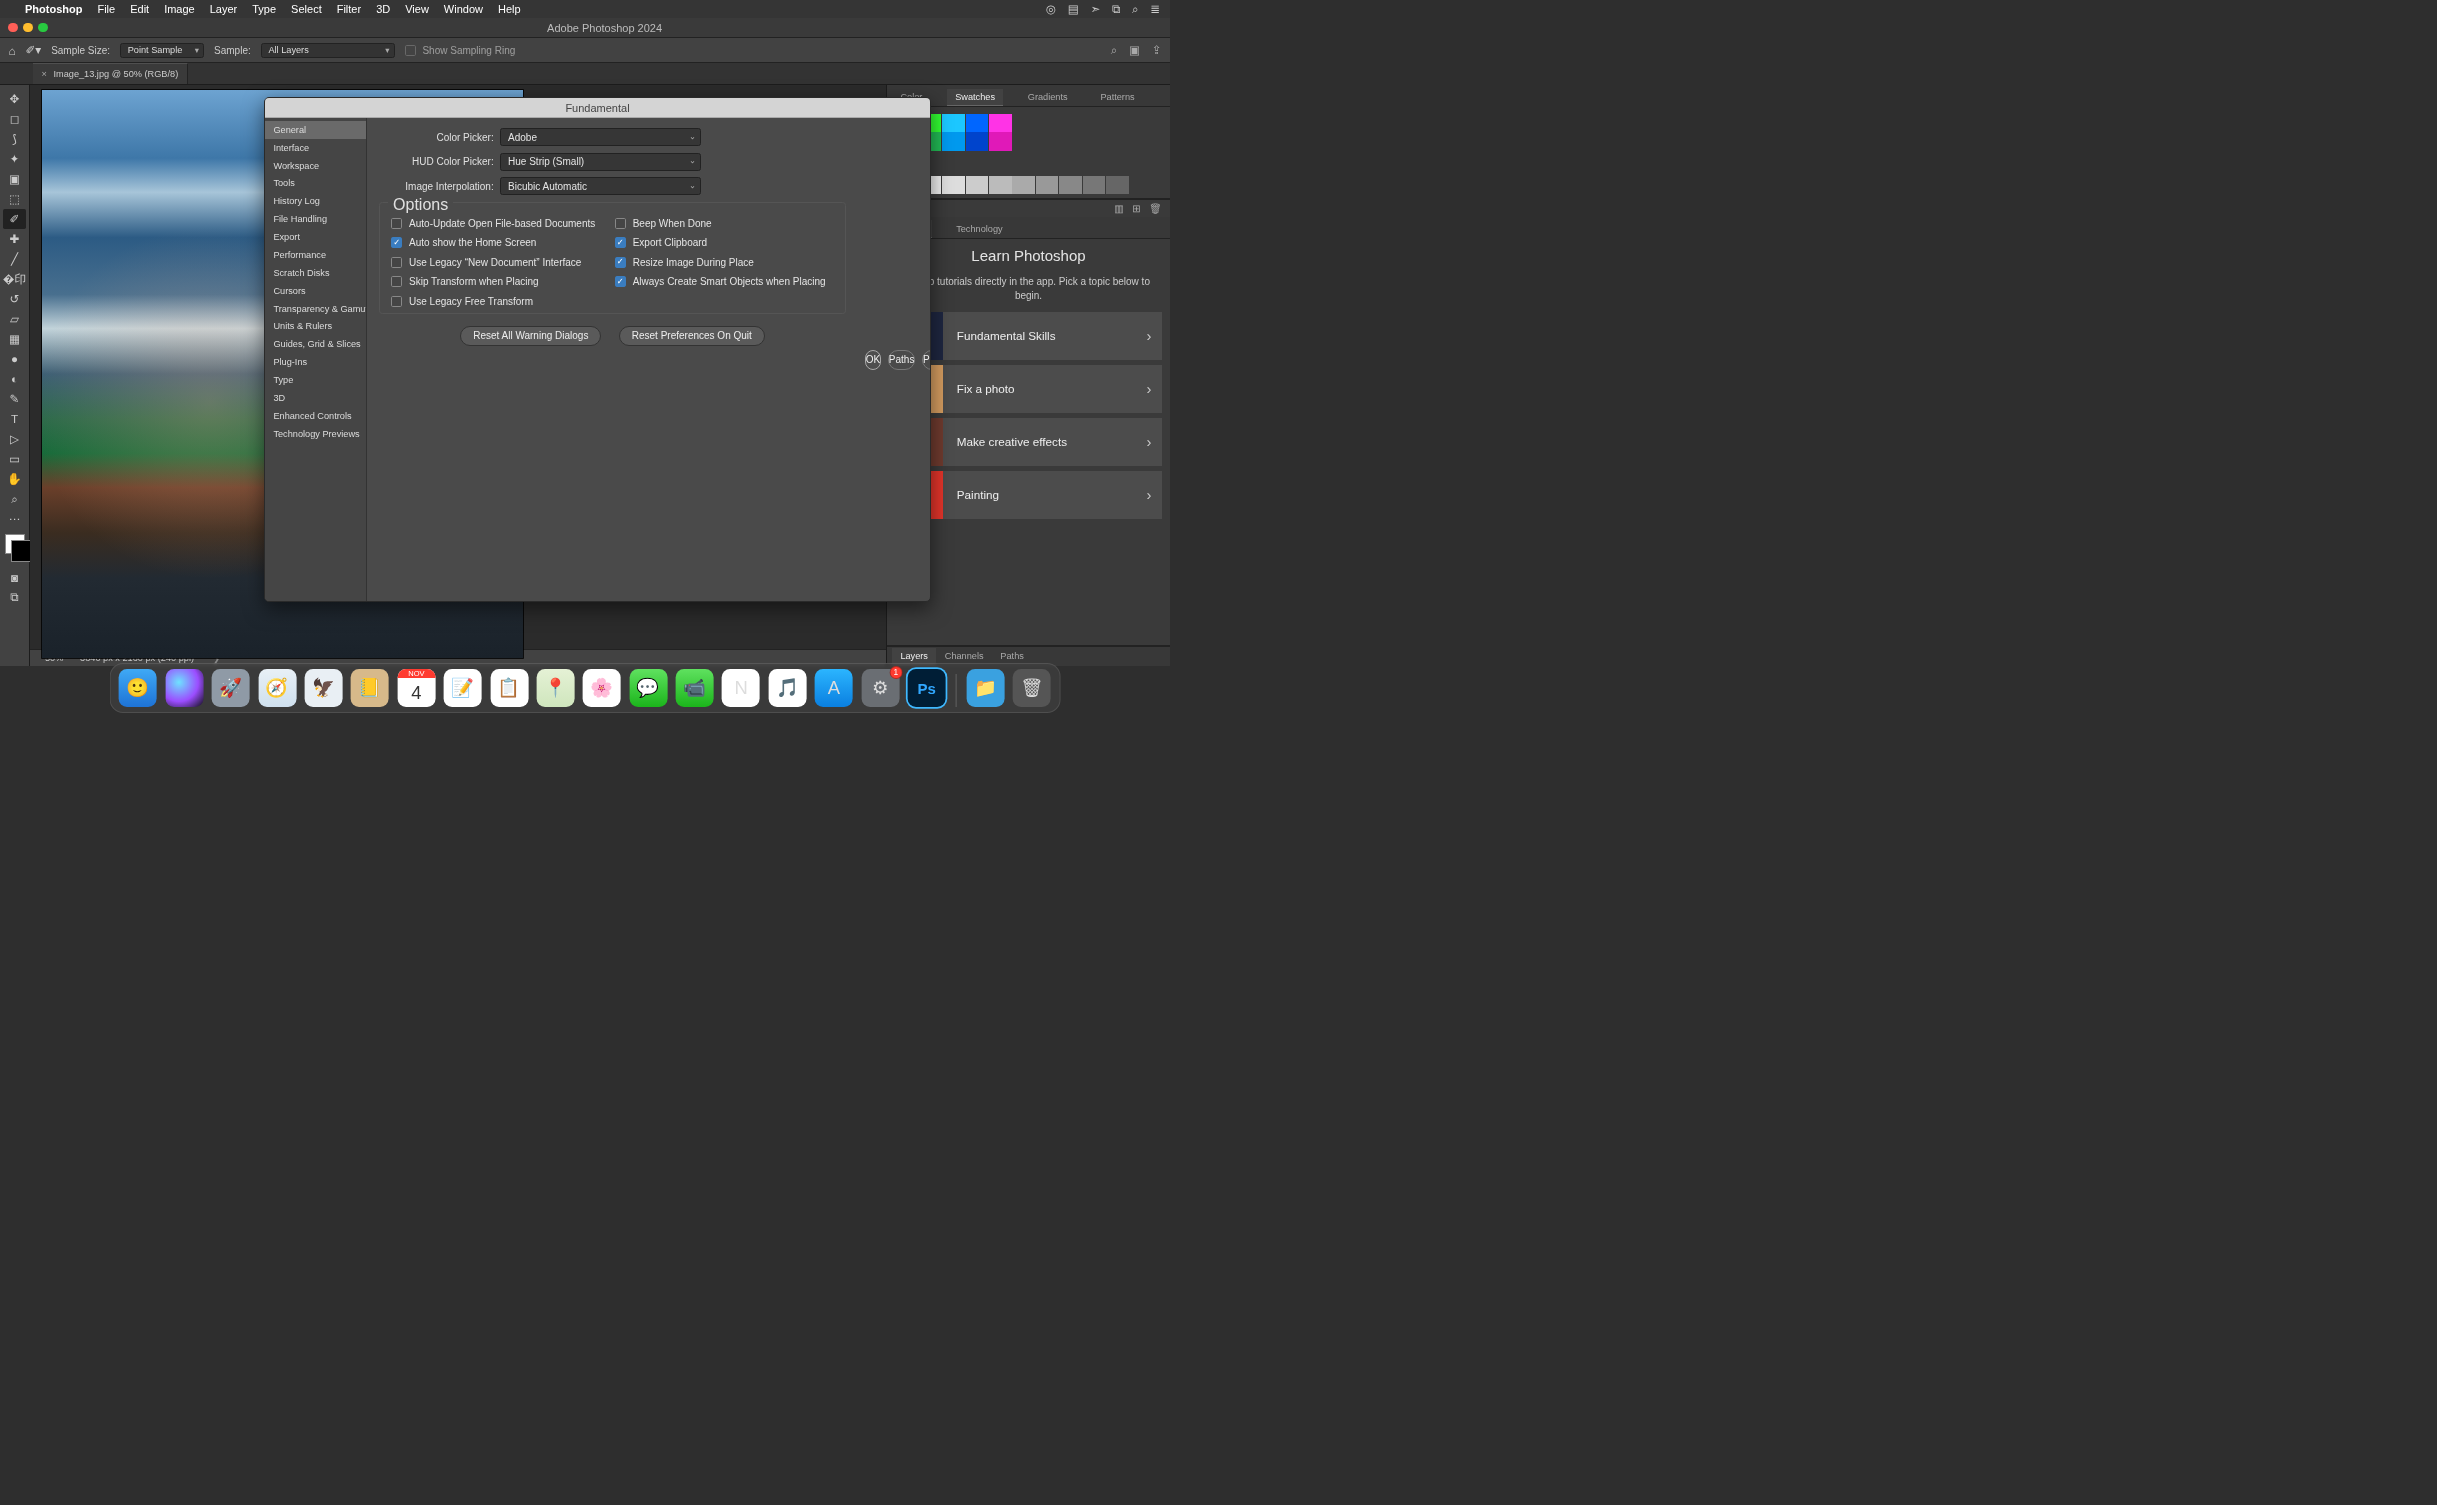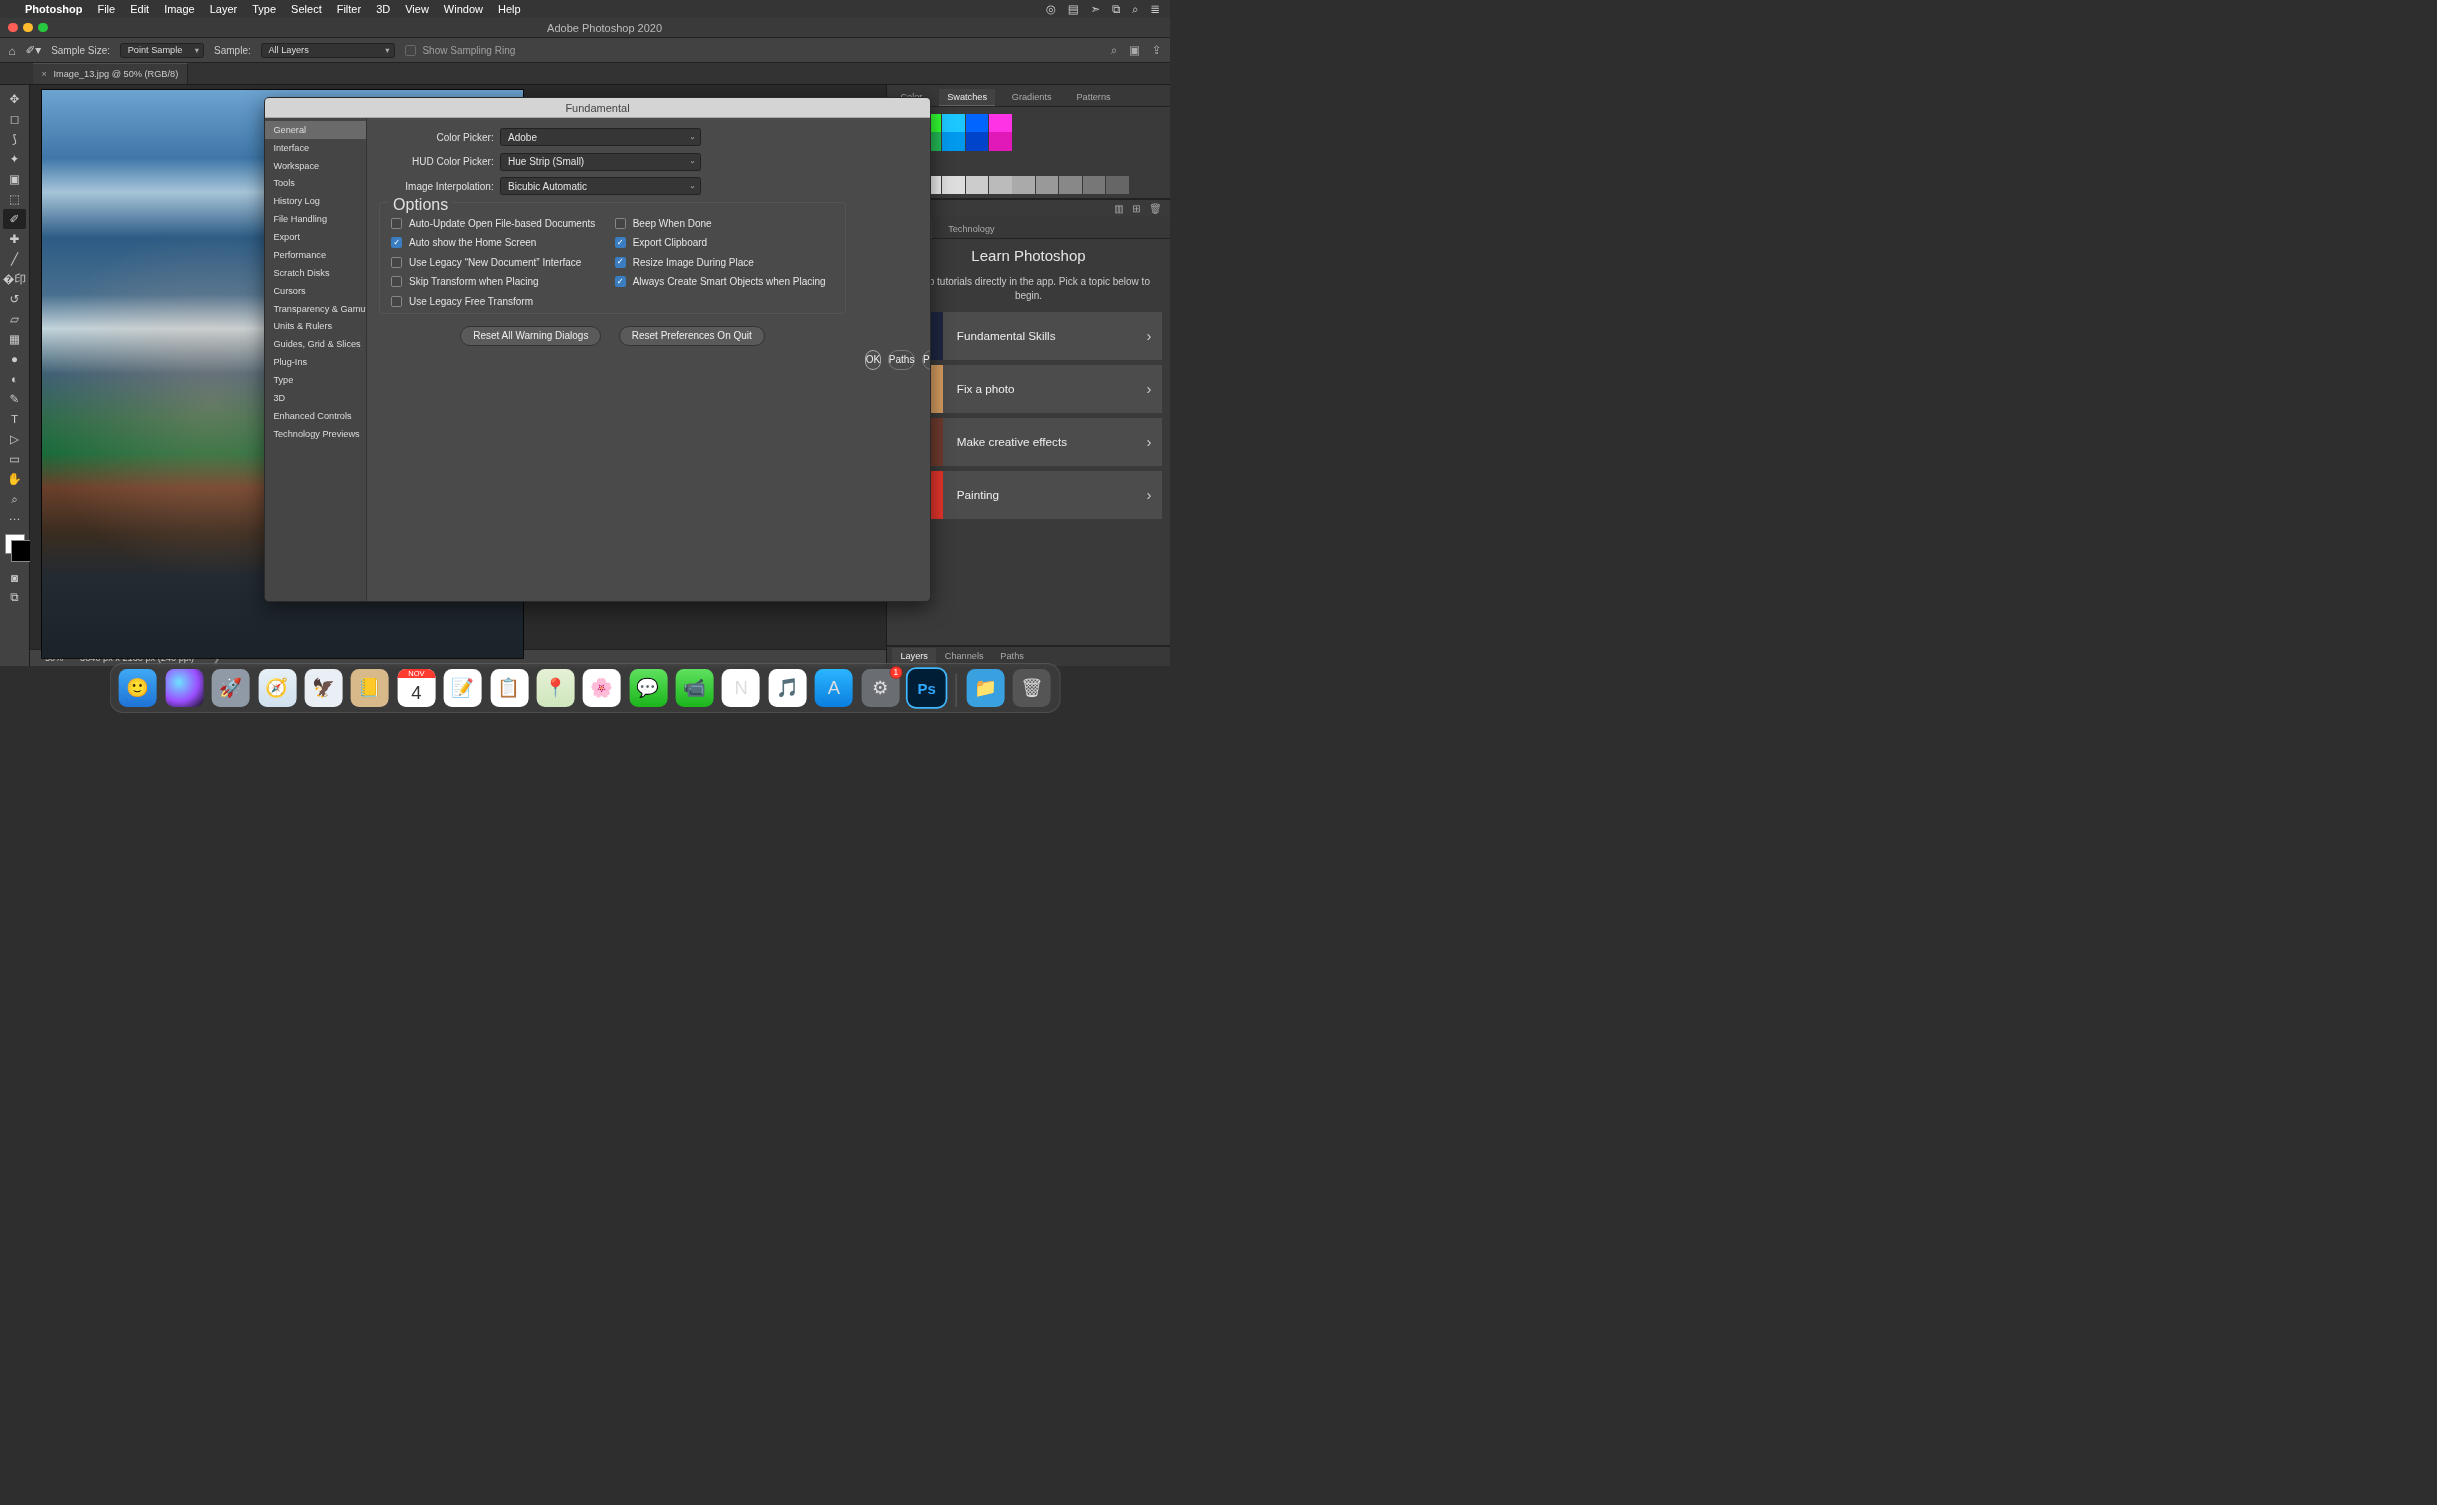--- a/index.html
+++ b/index.html
@@ -49,21 +49,21 @@
       #2c6a4a 58%, #186b3a 64%,
       #6a3f2a 70%, #3a2c20 78%,
       #222a32 86%, #1a222a 100%);
   box-shadow:0 0 0 0.8px #000;
 }
 .status-strip { height:16.7px; background:#424242; display:flex; align-items:center; gap:16.7px; padding:0 15px; color:#c7c7c7; font-size:9.2px; border-top:0.8px solid #222;}
 .status-strip .sep { color:#888; margin-left:1.7px;}
 
 
 .right-panels { width:284px; background:#3a3a3a; border-left:0.8px solid #1c1c1c; display:flex; flex-direction:column; overflow:hidden;}
-.panel-tabs { display:flex; gap:8px; border-bottom:0.8px solid #222; background:#383838; height:22px; align-items:flex-end; padding-left:5px;}
+.panel-tabs { display:flex; gap:16px; border-bottom:0.8px solid #222; background:#383838; height:22px; align-items:flex-end; padding-left:5px;}
 .ptab { padding:3.3px 8.4px; color:#aaa; font-size:9.2px; border-bottom:1.7px solid transparent;}
 .ptab.active { color:#eee; border-bottom-color:#666; background:#424242;}
 .swatch-area { padding:6.7px 8.4px 3.3px; display:flex; flex-direction:column; gap:5px; border-bottom:0.8px solid #222;}
 .swatch-row { display:flex; gap:0.8px; }
 .swatch { width:22.6px; height:18.4px; }
 .swatch-label { color:#ccc; font-size:9.2px; margin:3.3px 0 1.7px;}
 .panel-footer { height:18.4px; background:#3a3a3a; border-top:0.8px solid #222; display:flex; justify-content:flex-end; gap:8.4px; align-items:center; padding-right:8.4px; color:#aaa; font-size:10px;}
 
 .learn-panel { padding:8.4px 8.4px 5px; overflow:hidden; border-bottom:0.8px solid #222; flex:1; min-height:0;}
 .learn-panel h3 { color:#e4e4e4; font-weight:400; text-align:center; font-size:15px; margin-bottom:11px;}
@@ -127,21 +127,21 @@
     <span>≣</span>
   </span>
 </div>
 
 <div class="window-titlebar">
   <div class="traffic">
     <span class="tl-close"></span>
     <span class="tl-min"></span>
     <span class="tl-max"></span>
   </div>
-  <div class="title">Adobe Photoshop 2020</div>
+  <div class="title">Adobe Photoshop 2024</div>
 </div>
 
 <div class="options-bar">
   <span style="font-size:11.7px;">⌂</span>
   <span style="font-size:11.7px;">✐▾</span>
   <span>Sample Size:</span>
   <span class="ob-select" style="width:84px;">Point Sample</span>
   <span>Sample:</span>
   <span class="ob-select" style="width:134px;">All Layers</span>
   <label class="chk" style="opacity:.55;">

